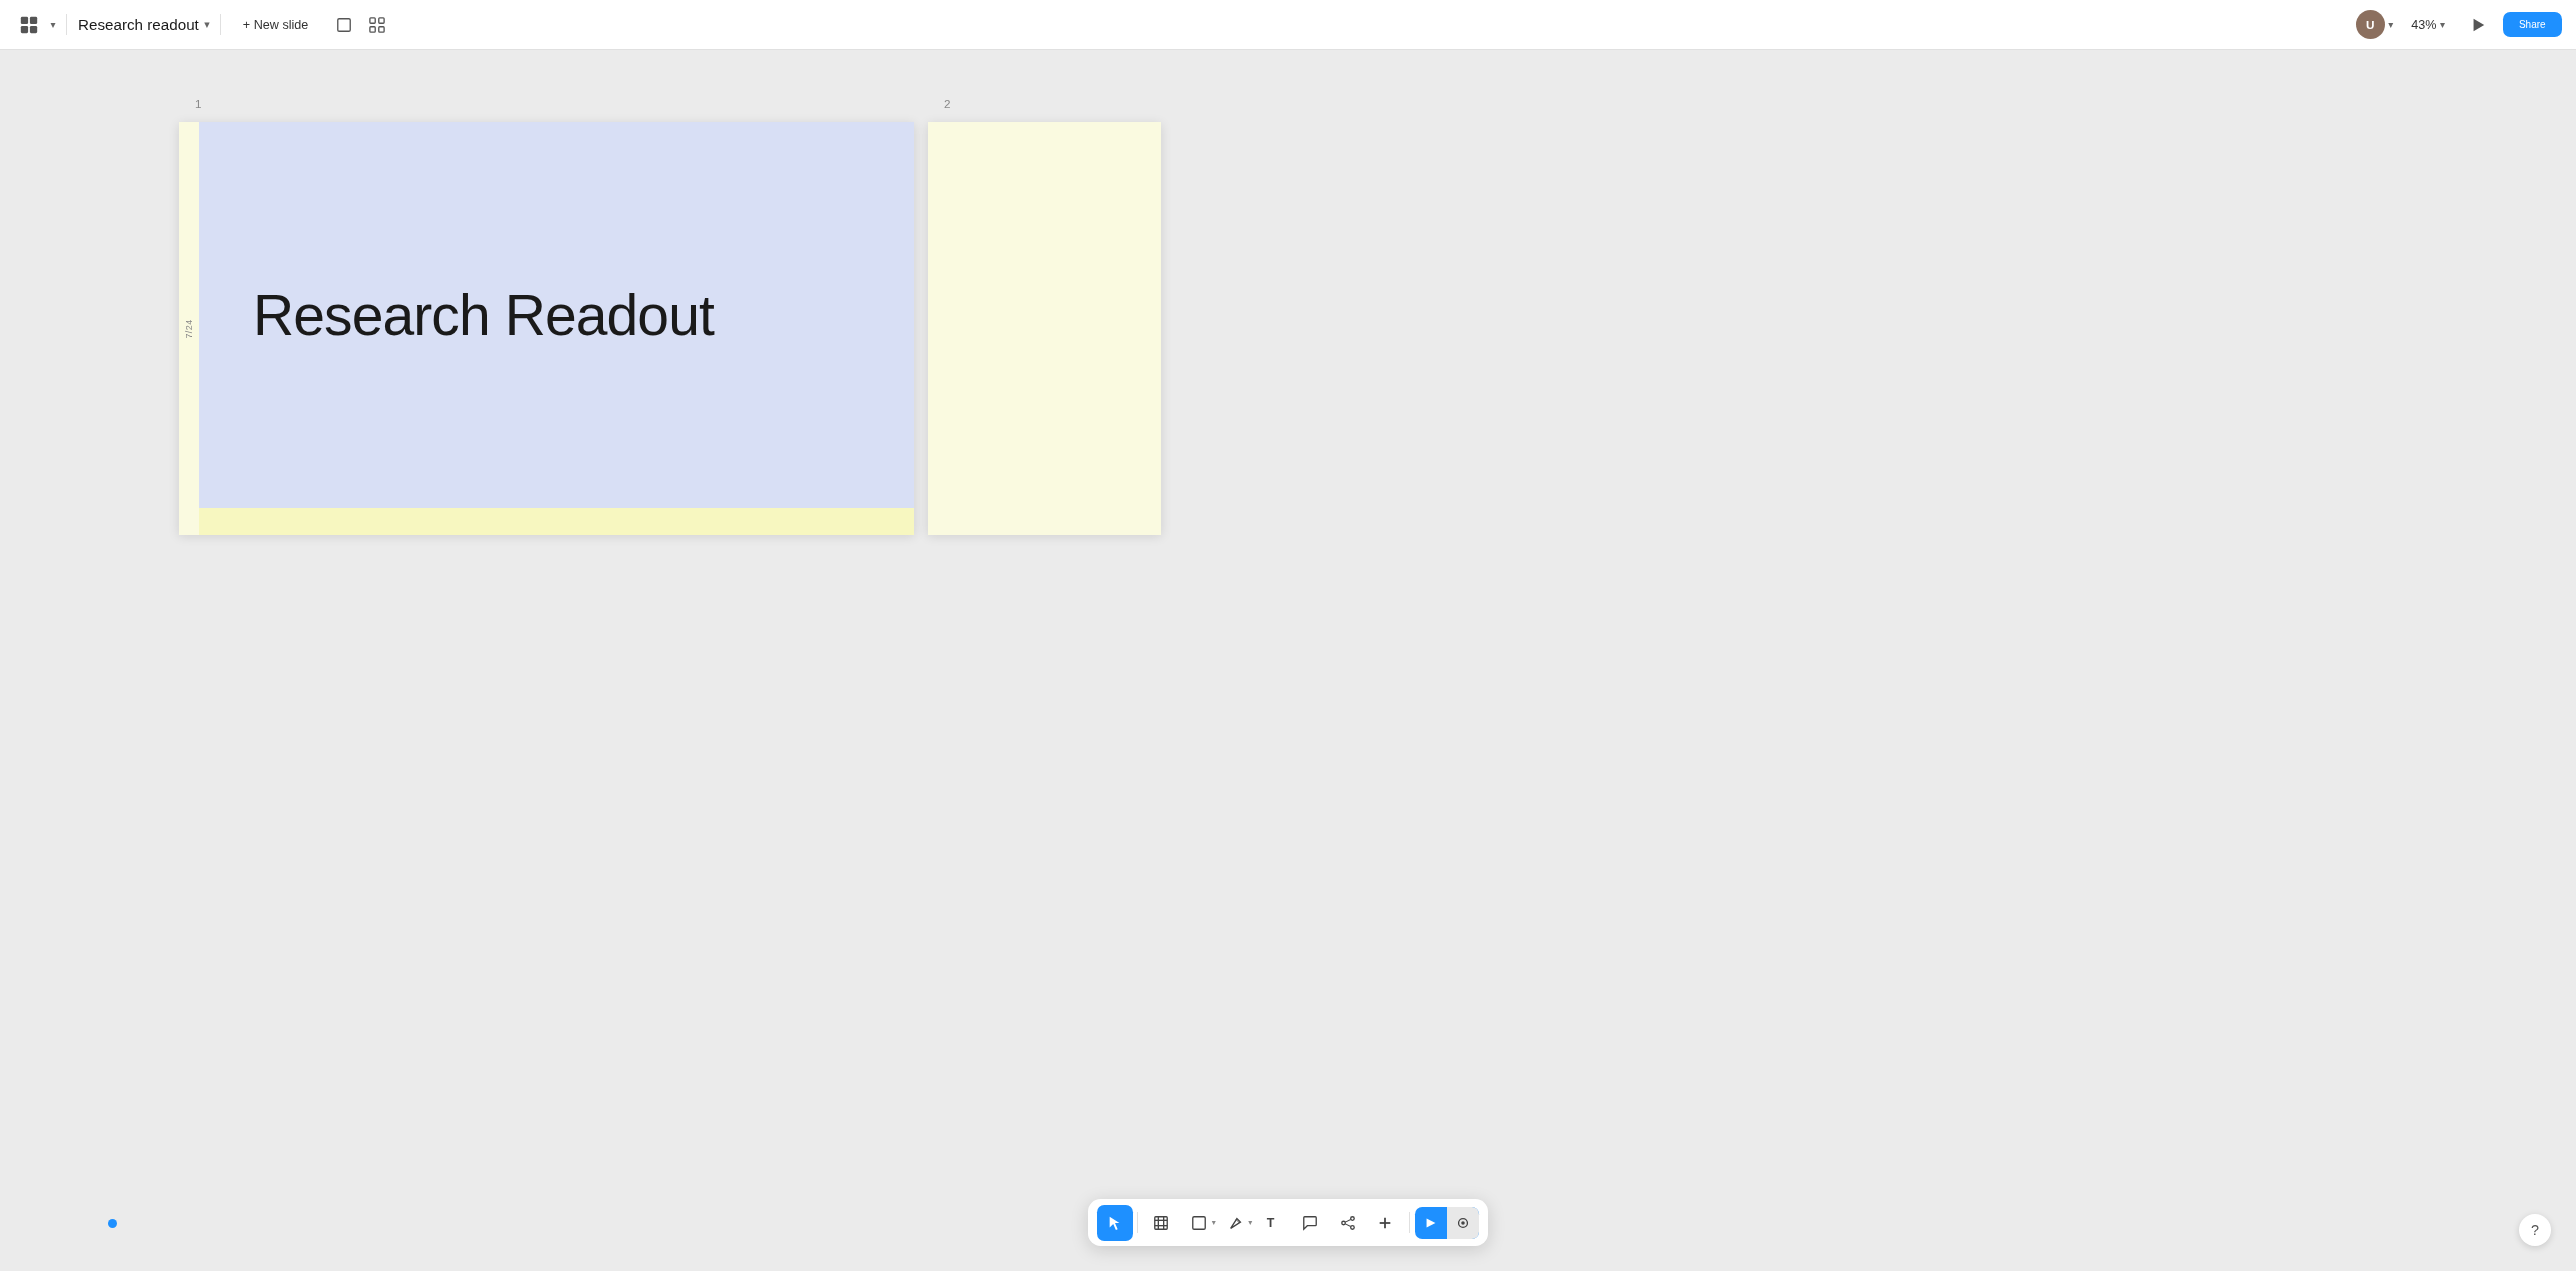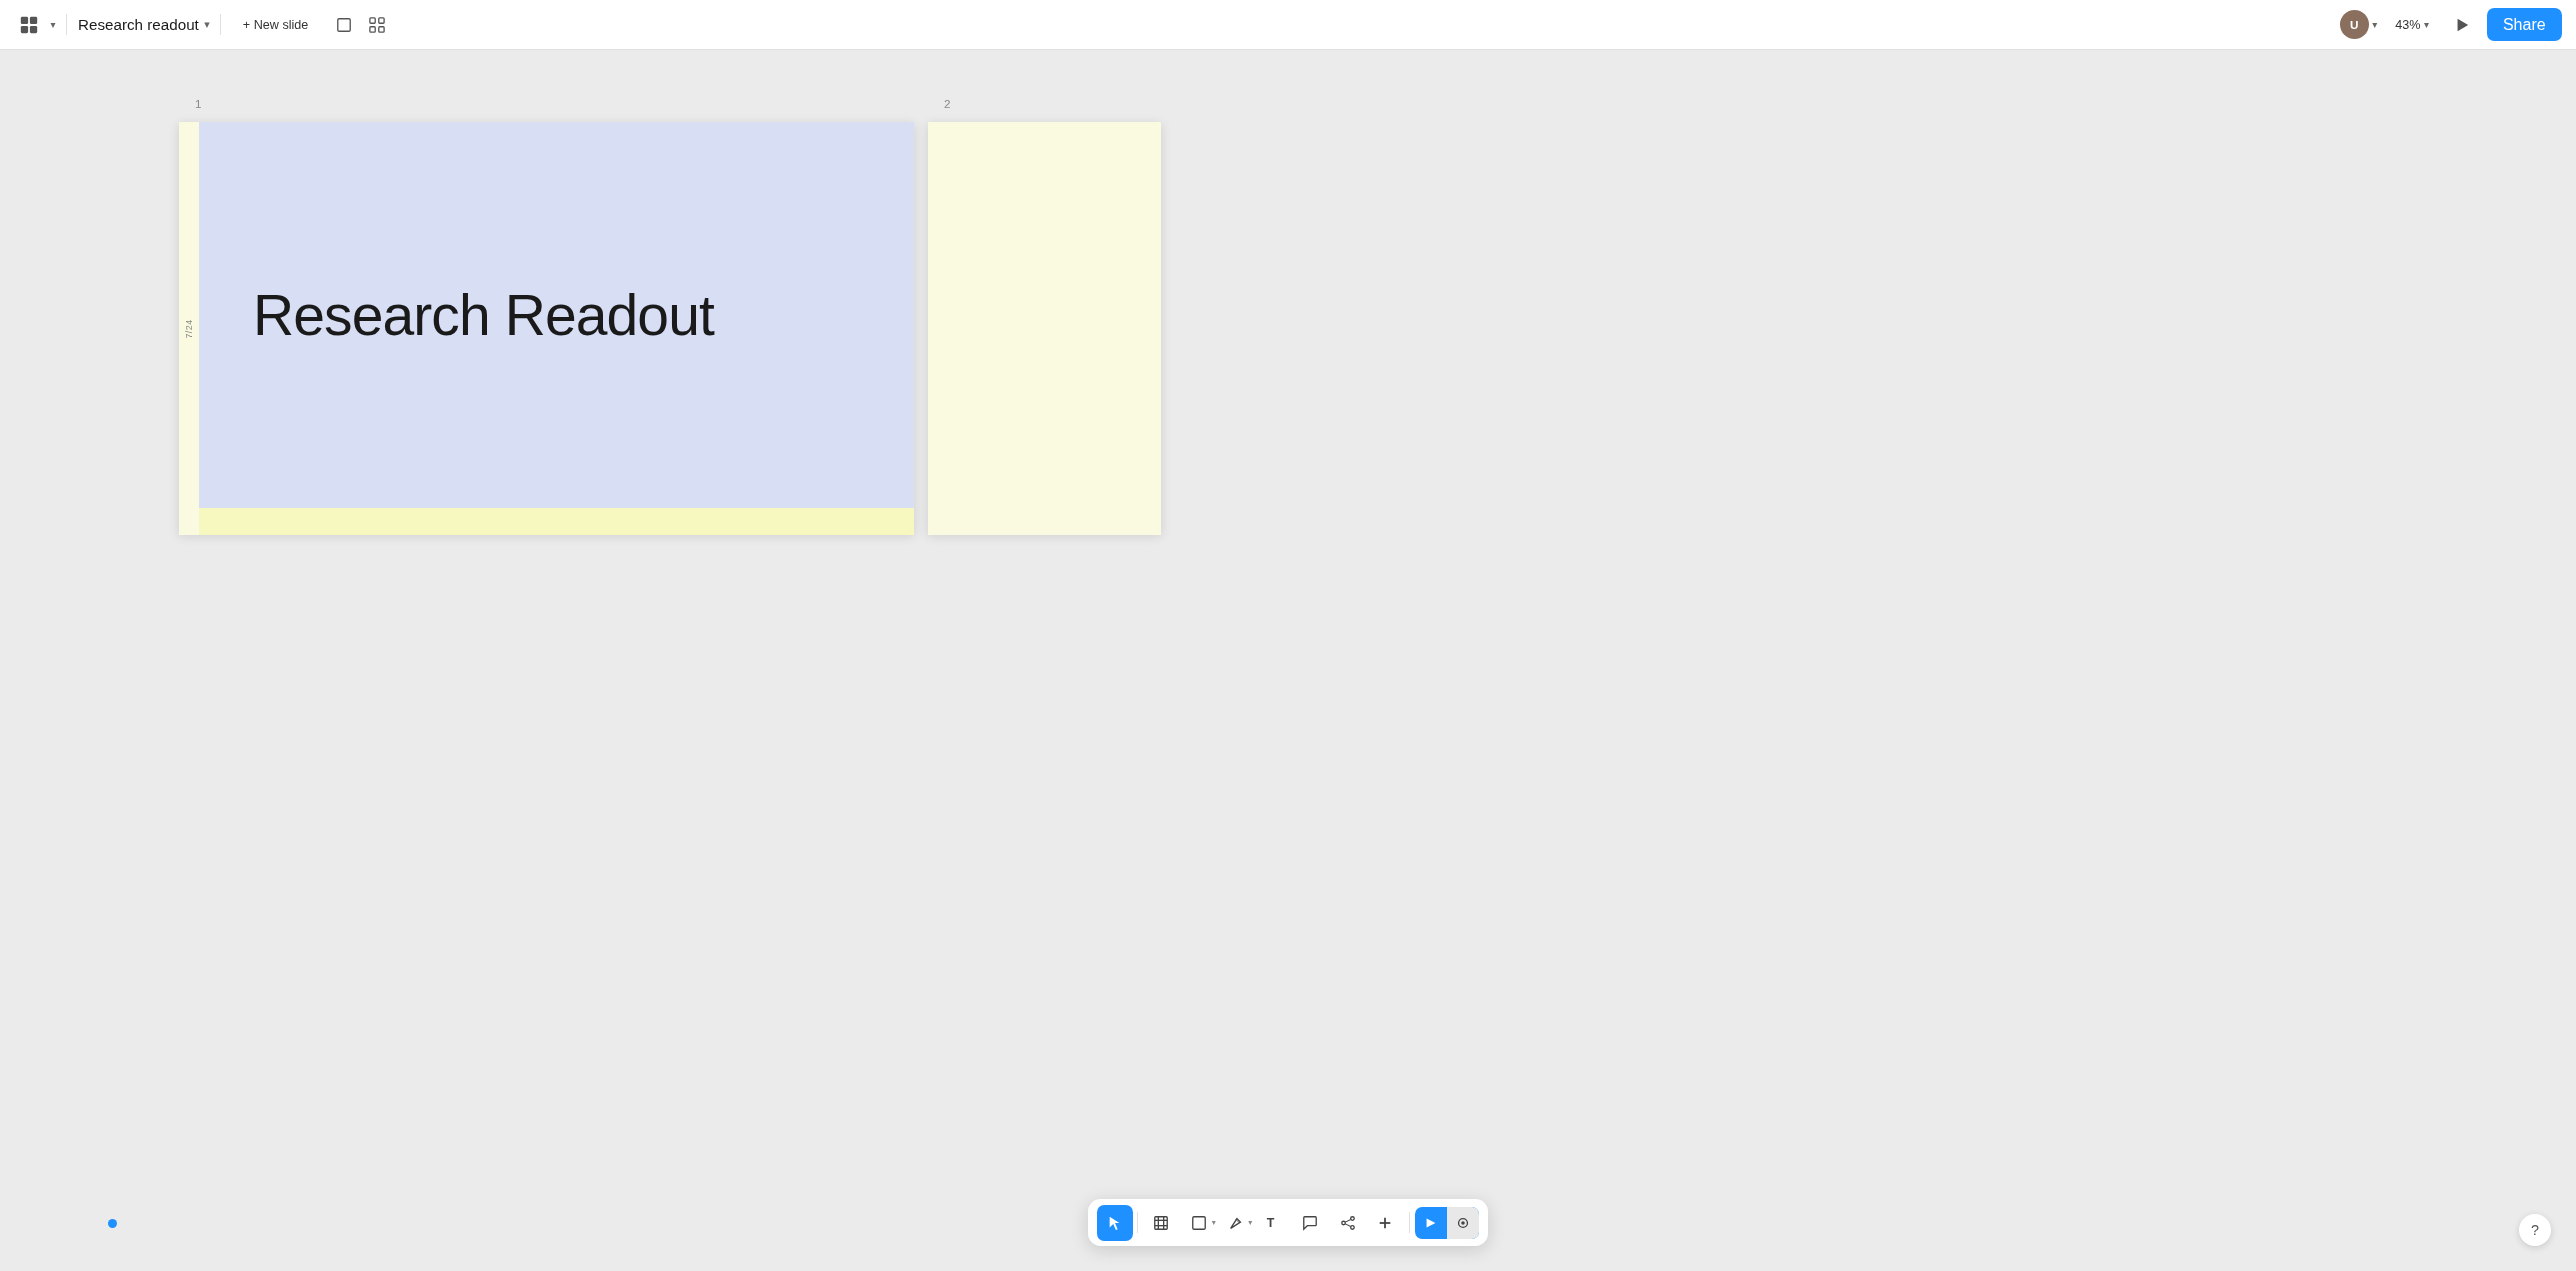--- a/index.html
+++ b/index.html
@@ -142,21 +142,21 @@
       cursor: pointer;
       border-radius: 5.4px;
       color: #555;
     }
     .share-btn {
       padding: 7.2px 16px;
       background: #1e90ff;
       color: white;
       border: none;
       border-radius: 7.2px;
-      font-size: 16px;
+      font-size: 10px;
       font-weight: 500;
       cursor: pointer;
     }
 
     
     .canvas-area {
       flex: 1;
       background: #ebebeb;
       position: relative;
       overflow: hidden;

